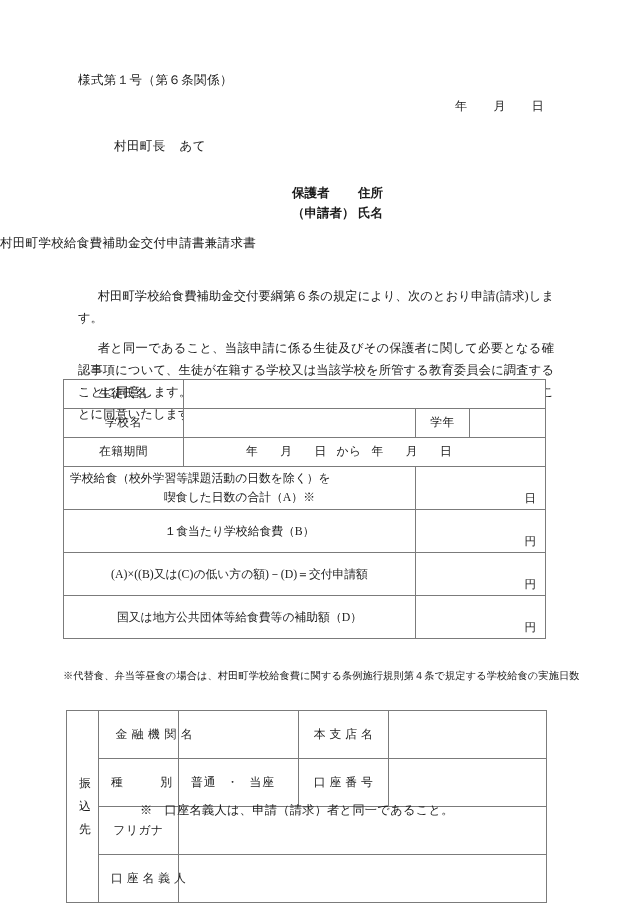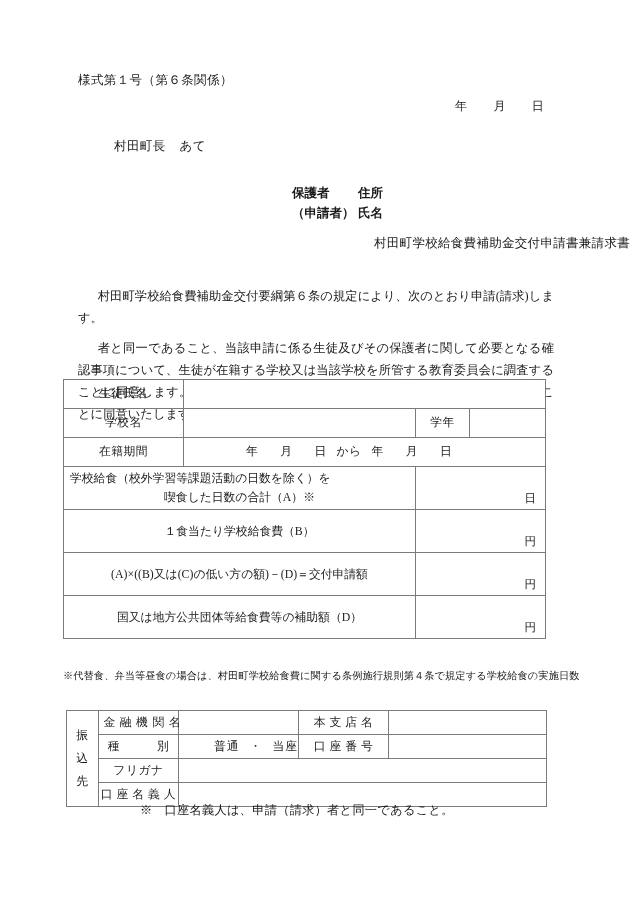--- a/index.html
+++ b/index.html
@@ -65,24 +65,23 @@
     display: inline-block;
     width: 66px;
   }
   .applicant-row .val { display: inline-block; }
 
   .doc-title {
     position: absolute;
     left: 0;
     right: 0;
     top: 235px;
-    text-align: right;
+    text-align: left;
     font-size: 12.5px;
     letter-spacing: 0.3px;
-    margin-left: 23px;
   }
 
   .body-text {
     position: absolute;
     left: 70px;
     width: 492px;
     top: 277px;
     font-size: 12.3px;
     line-height: 22px;
     text-align: justify;
@@ -161,42 +160,42 @@
     position: absolute;
     left: 66px;
     top: 710px;
     width: 480px;
     border-collapse: collapse;
     table-layout: fixed;
     font-size: 11.8px;
   }
   .bank-table td {
     border: 1px solid #7b7b7b;
-    padding: 0;
+    padding: 12px;
     height: 23px;
     vertical-align: middle;
   }
   .vert-head {
     text-align: center;
     width: 32px;
     letter-spacing: 0.5px;
     line-height: 23px;
   }
   .vert-head span { display: block; }
   .bank-label {
     text-align: center;
     letter-spacing: 0.5px;
     white-space: nowrap;
   }
   .bank-label.spread {
     letter-spacing: 4.5px;
     text-indent: 4.5px;
   }
   .bank-val {
-    text-align: right;
+    text-align: left;
     letter-spacing: 0.5px;
     margin-left: 32px;
   }
   .bank-val.type-val { letter-spacing: 1px; }
   .bank-val .dot { display: inline-block; padding: 0 10px; }
 
   .bank-note {
     position: absolute;
     left: 140px;
     top: 802px;

